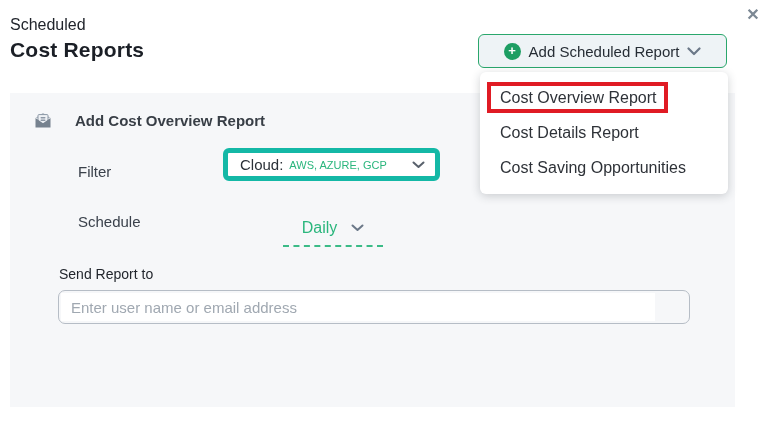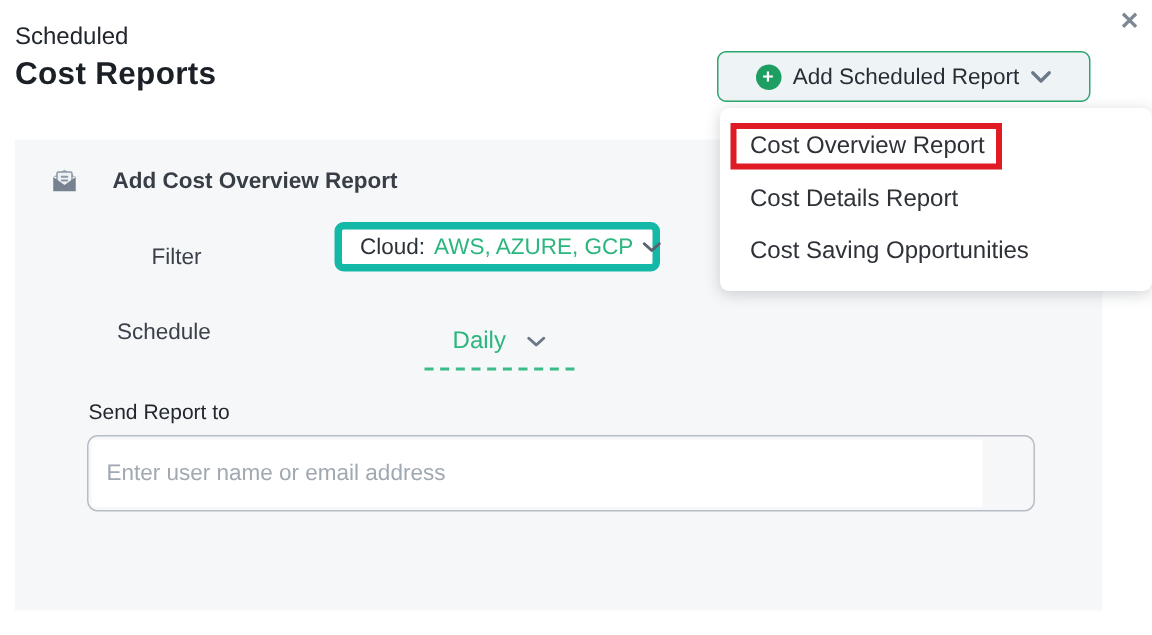--- a/index.html
+++ b/index.html
@@ -15,44 +15,44 @@
   
   .close-btn { position: absolute; left: 742px; top: 4px; width: 22px; height: 22px; border: none; background: transparent; color: #7c8894; font-size: 16px; font-weight: 700; cursor: pointer; line-height: 22px; text-align: center; }
 
   
   .add-btn { position: absolute; left: 478px; top: 34px; width: 249px; height: 34px; background: #eef3f6; border: 1px solid #2aa76c; border-radius: 6px; display: flex; align-items: center; justify-content: center; gap: 8px; cursor: pointer; font-family: inherit; }
   .plus-circle { width: 17px; height: 17px; border-radius: 50%; background: #1d9e63; color: #ffffff; font-size: 13px; font-weight: 700; line-height: 16px; text-align: center; flex: 0 0 auto; }
   .add-btn-label { font-size: 15px; color: #262d35; }
   .chev { flex: 0 0 auto; }
 
   
-  .menu { position: absolute; left: 480px; top: 72px; width: 288px; height: 122px; background: #ffffff; border-radius: 6px; box-shadow: 0 2px 10px rgba(40,48,60,.22); padding: 8px 0; z-index: 5; }
+  .menu { position: absolute; left: 480px; top: 72px; width: 248px; height: 122px; background: #ffffff; border-radius: 6px; box-shadow: 0 2px 10px rgba(40,48,60,.22); padding: 8px 0; z-index: 5; }
   .menu-item { height: 35px; display: flex; align-items: center; padding-left: 20px; font-size: 16px; color: #2e3238; cursor: pointer; }
 
   
   .red-box { position: absolute; left: 487px; top: 82px; width: 181px; height: 31px; border: 4px solid #e01b24; z-index: 6; pointer-events: none; }
 
   
   .panel { position: absolute; left: 10px; top: 93px; width: 725px; height: 314px; background: #f6f7f9; }
   .envelope-icon { position: absolute; left: 23px; top: 17px; width: 20px; height: 20px; }
   .panel-title { position: absolute; left: 65px; top: 19px; font-size: 15px; font-weight: 700; color: #383e46; }
 
   .form-label { position: absolute; font-size: 15px; color: #3a414b; }
-  .filter-label { left: 68px; top: 70px; margin-left: 23px; }
+  .filter-label { left: 68px; top: 70px; }
   .schedule-label { left: 68px; top: 120px; }
 
   .select { position: absolute; left: 213px; top: 55px; width: 217px; height: 33px; background: #ffffff; border: 5px solid #14b8a6; border-radius: 6px; display: flex; align-items: center; padding: 0 10px 0 12px; gap: 6px; cursor: pointer; }
   .select-key { font-size: 15px; color: #2b3138; }
-  .select-value { font-size: 15px; color: #2bb67d; flex: 1; white-space: nowrap; }
+  .select-value { font-size: 11px; color: #2bb67d; flex: 1; white-space: nowrap; }
 
   .schedule-select { position: absolute; left: 273px; top: 126px; width: 100px; display: flex; align-items: center; justify-content: center; gap: 14px; padding-bottom: 8px; border-bottom: 2px dashed #3bbb87; cursor: pointer; }
   .schedule-value { font-size: 16px; color: #2bb67d; }
 
   .send-label { position: absolute; left: 49px; top: 173px; font-size: 14px; color: #22262d; }
-  .input-wrap { position: absolute; left: 48px; top: 197px; width: 632px; height: 51px; border: 1px solid #b6bdc6; border-radius: 7px; background: transparent; }
+  .input-wrap { position: absolute; left: 48px; top: 197px; width: 632px; height: 34px; border: 1px solid #b6bdc6; border-radius: 7px; background: transparent; }
   .input-wrap input { display: block; margin: 2px; width: calc(100% - 36px); height: calc(100% - 4px); border: none; outline: none; background: #ffffff; font-family: inherit; font-size: 15px; color: #2b3138; padding: 0 10px; }
   .input-wrap input::placeholder { color: #a0a8b1; }
 
   .actions { position: absolute; left: 63px; top: 261px; display: flex; gap: 10px; }
   .btn { height: 30px; border-radius: 4px; font-family: inherit; font-size: 14px; cursor: pointer; }
   .btn-save { width: 64px; background: #bce7cd; border: 1px solid #a9dcbd; color: #8aa899; }
   .btn-cancel { width: 58px; background: #e9ecf4; border: 1px solid #e9ecf4; color: #15181e; }
 </style>
 </head>
 <body>

